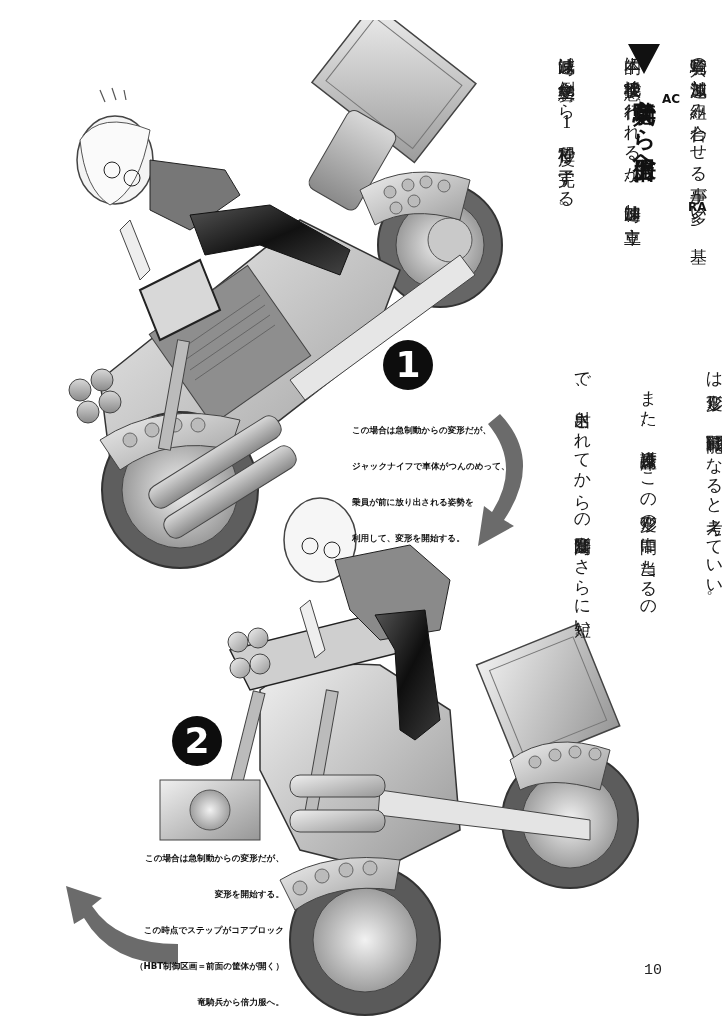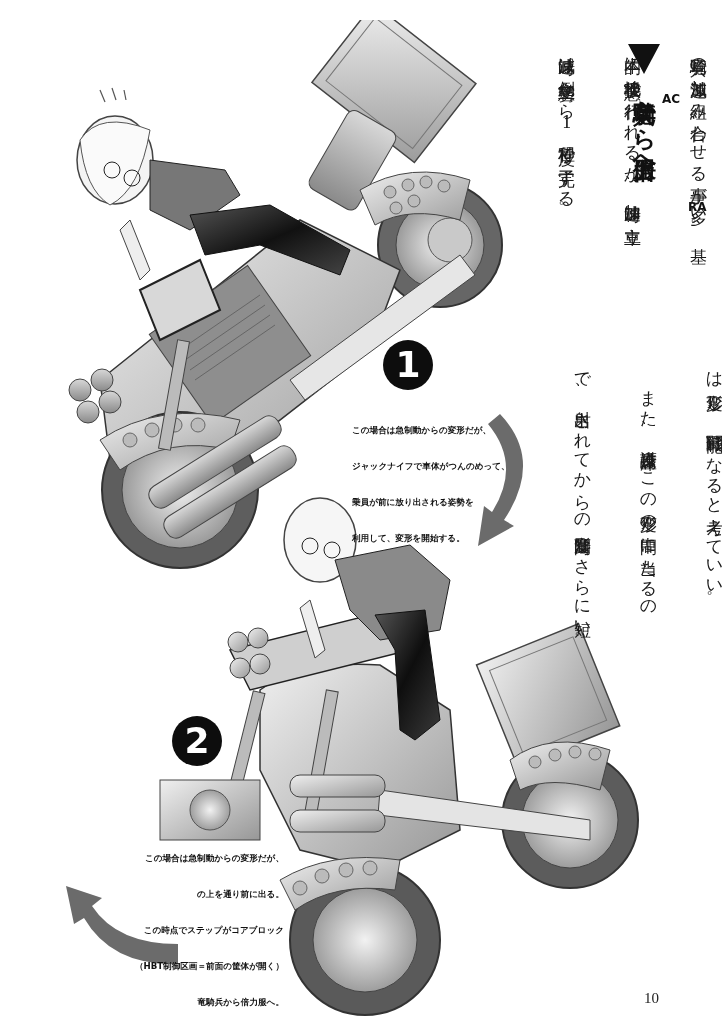--- a/index.html
+++ b/index.html
@@ -28,22 +28,22 @@
              font-weight: bold; font-size: 8.6px; line-height: 12px; color: #111; white-space: pre; }
   .caption1 { left: 352px; top: 400px; text-align: left; }
   .caption2 { left: 112px; top: 828px; text-align: right; width: 172px; }
 
   .badge { position: absolute; width: 50px; height: 50px; border-radius: 50%; background: #0d0d0d;
            color: #fff; font-family: "DejaVu Sans", "Liberation Sans", sans-serif; font-weight: bold;
            font-size: 36px; line-height: 50px; text-align: center; }
   .badge1 { left: 383px; top: 340px; }
   .badge2 { left: 172px; top: 716px; }
 
-  .page-number { position: absolute; left: 644px; top: 962px; font-family: Liberation Serif, serif;
-                 font-size: 15px; color: #222; margin-top: 28px; }
+  .page-number { position: absolute; left: 644px; top: 962px; font-family: Liberation Mono, monospace;
+                 font-size: 15px; color: #222; }
 
   .illus { position: absolute; }
 </style>
 </head>
 <body>
 
 <div class="page">
 
   <svg class="illus" style="left:40px; top:20px;" width="470" height="560" viewBox="0 0 470 560">
     <defs>
@@ -246,21 +246,21 @@
   <div class="caption caption1">
     <div>この場合は急制動からの変形だが、</div>
     <div>ジャックナイフで車体がつんのめって、</div>
     <div>乗員が前に放り出される姿勢を</div>
     <div>利用して、変形を開始する。</div>
   </div>
 
   <div class="badge badge2">2</div>
   <div class="caption caption2">
     <div>この場合は急制動からの変形だが、</div>
-    <div>の上を通り前に出る。</div>
+    <div>変形を開始する。</div>
     <div>この時点でステップがコアブロック</div>
     <div>（HBT制御区画＝前面の筐体が開く）</div>
     <div>竜騎兵から倍力服へ。</div>
     
   </div>
 
   <div class="page-number">10</div>
 </div>
 
 </body></html>

